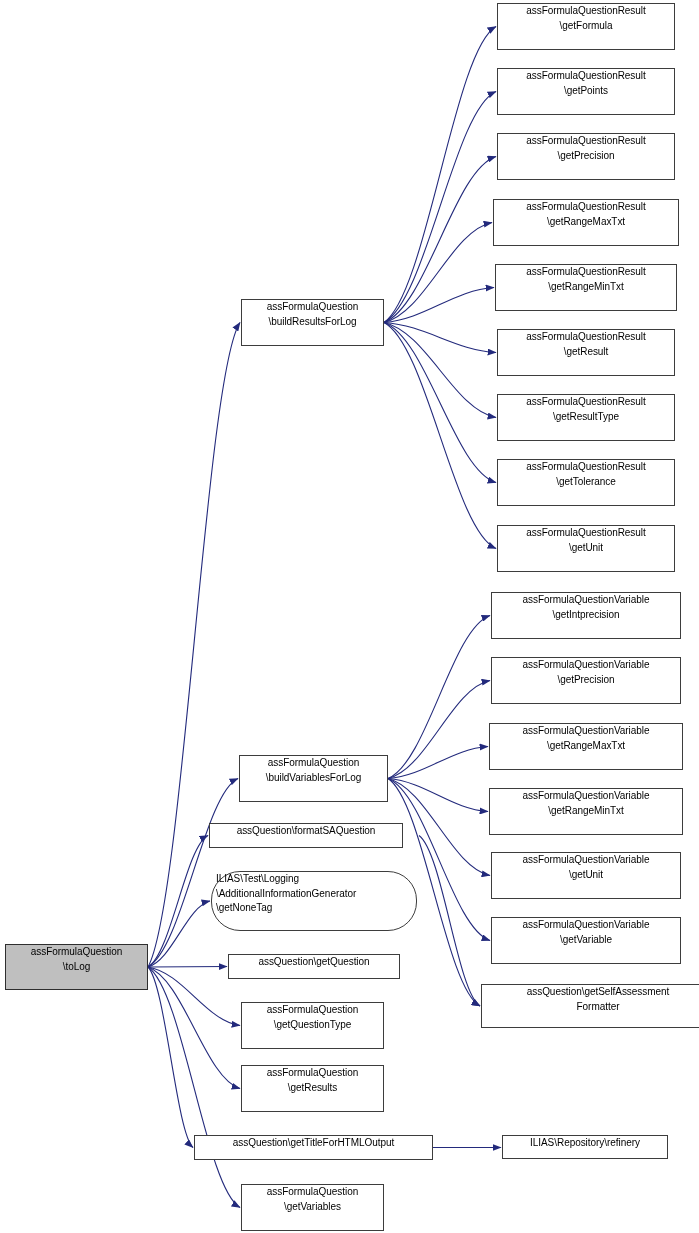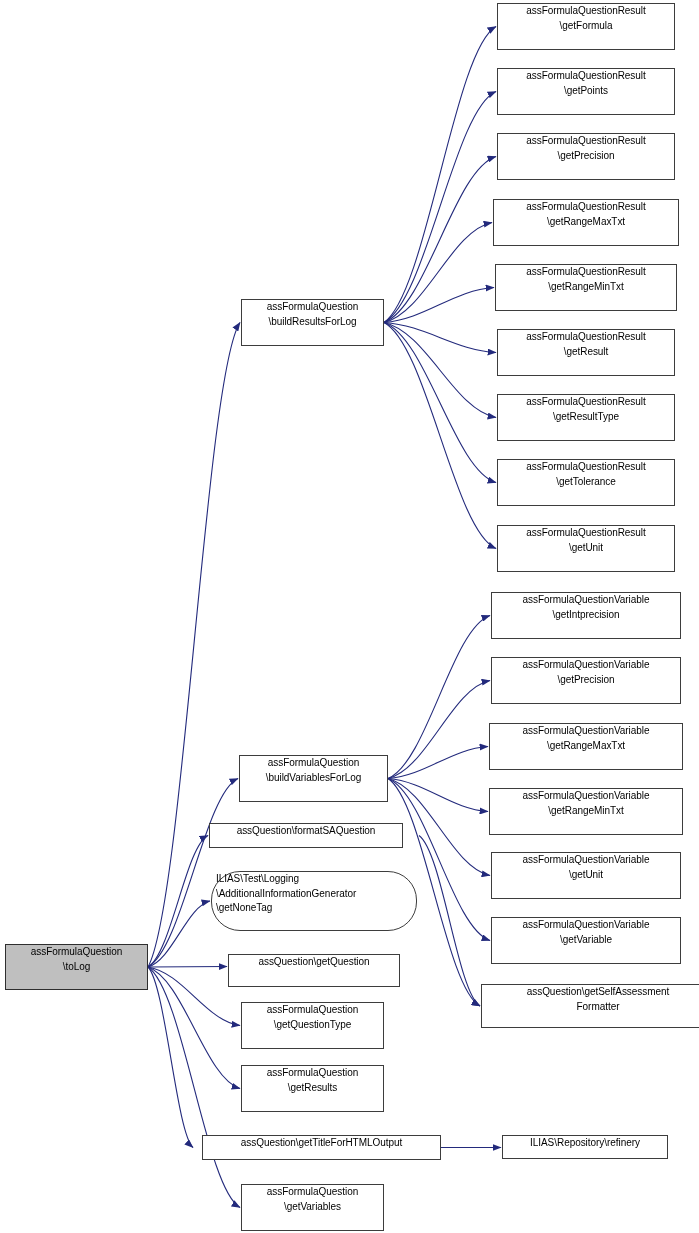--- a/index.html
+++ b/index.html
@@ -126,25 +126,25 @@
       <div class="node-box" style="left: 481px; top: 984px; width: 234px; height: 44px;"><span class="node-label">assQuestion\getSelfAssessment
 Formatter</span></div>
       <div class="node-box" style="left: 241px; top: 299px; width: 143px; height: 47px;"><span class="node-label">assFormulaQuestion
 \buildResultsForLog</span></div>
       <div class="node-box" style="left: 239px; top: 755px; width: 149px; height: 47px;"><span class="node-label">assFormulaQuestion
 \buildVariablesForLog</span></div>
       <div class="node-box" style="left: 209px; top: 823px; width: 194px; height: 25px;"><span class="node-label">assQuestion\formatSAQuestion</span></div>
       <div class="node-box leftalign" style="left: 211px; top: 871px; width: 206px; height: 60px;"><span class="node-label">ILIAS\Test\Logging
 \AdditionalInformationGenerator
 \getNoneTag</span></div>
-      <div class="node-box" style="left: 228px; top: 954px; width: 172px; height: 33px;"><span class="node-label">assQuestion\getQuestion</span></div>
+      <div class="node-box" style="left: 228px; top: 954px; width: 172px; height: 25px;"><span class="node-label">assQuestion\getQuestion</span></div>
       <div class="node-box" style="left: 241px; top: 1002px; width: 143px; height: 47px;"><span class="node-label">assFormulaQuestion
 \getQuestionType</span></div>
       <div class="node-box" style="left: 241px; top: 1065px; width: 143px; height: 47px;"><span class="node-label">assFormulaQuestion
 \getResults</span></div>
-      <div class="node-box" style="left: 202px; top: 1135px; width: 239px; height: 25px;"><span class="node-label">assQuestion\getTitleForHTMLOutput</span></div>
+      <div class="node-box" style="left: 194px; top: 1135px; width: 239px; height: 25px;"><span class="node-label">assQuestion\getTitleForHTMLOutput</span></div>
       <div class="node-box" style="left: 241px; top: 1184px; width: 143px; height: 47px;"><span class="node-label">assFormulaQuestion
 \getVariables</span></div>
       <div class="node-box" style="left: 502px; top: 1135px; width: 166px; height: 24px;"><span class="node-label">ILIAS\Repository\refinery</span></div>
       <div class="node-box root" style="left: 5px; top: 944px; width: 143px; height: 46px;"><span class="node-label">assFormulaQuestion
 \toLog</span></div>
     </div>
 </div>
 
 </body></html>

